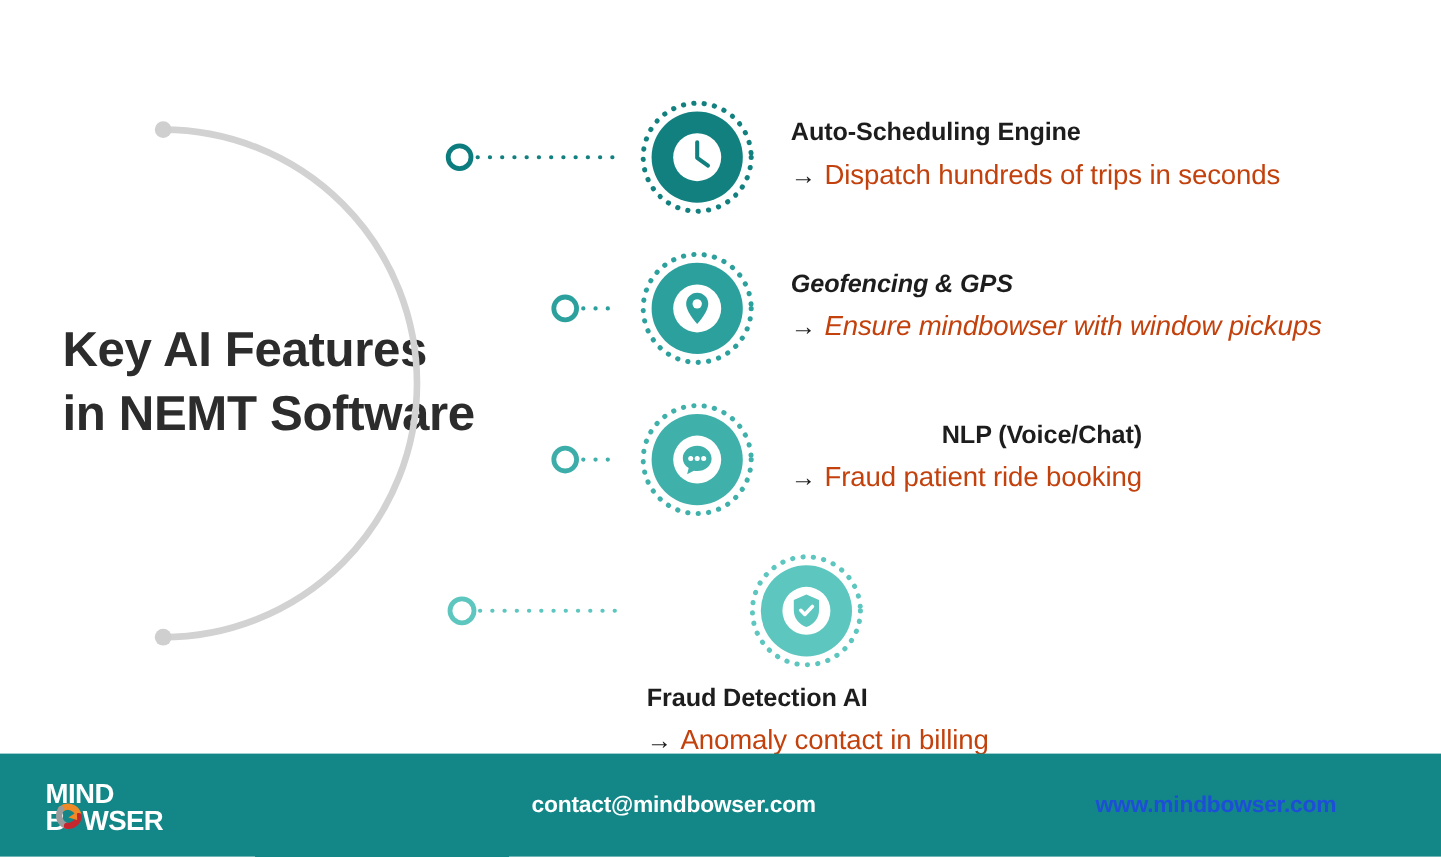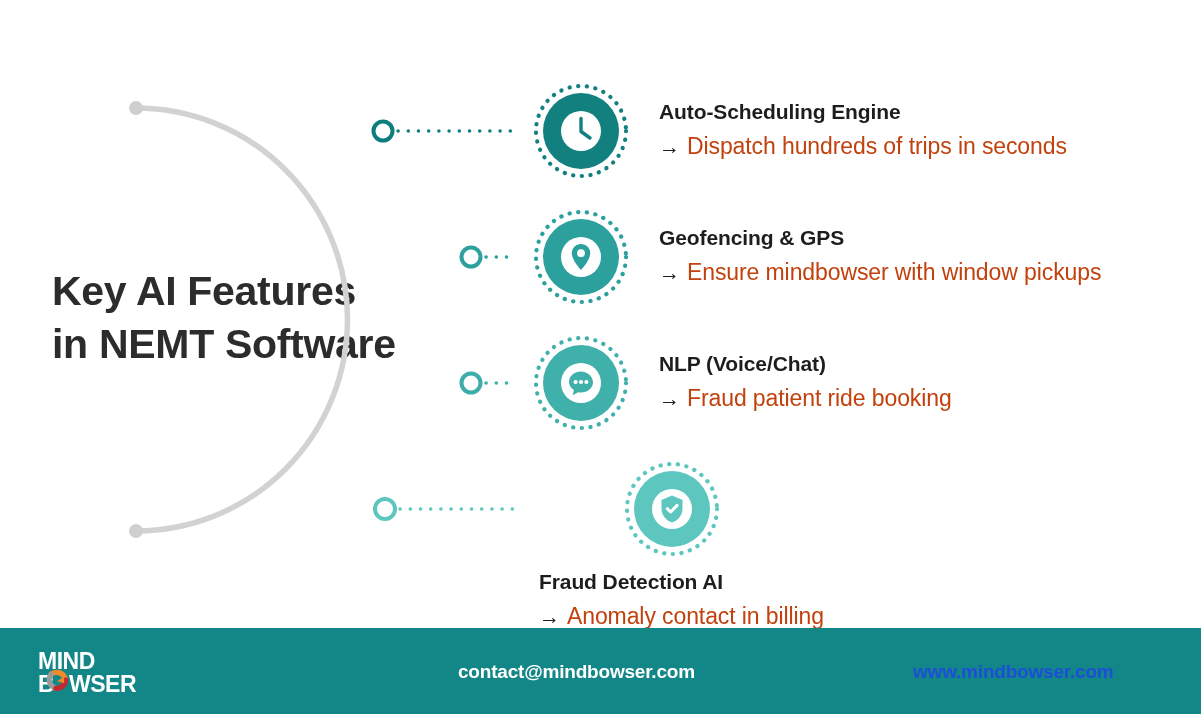--- a/index.html
+++ b/index.html
@@ -17,21 +17,21 @@
     letter-spacing:-0.3px;
   }
   .title .l2{display:block;}
 
   
   .arc-svg{position:absolute;left:0;top:0;width:620px;height:628px;}
 
   
   .features{position:absolute;left:16px;top:0;width:1201px;height:628px;border-radius:24px;}
   .feature{position:absolute;left:505px;height:120px;display:flex;align-items:center;}
-  .f0{top:71px;} .f1{top:197px;} .f2{top:323px;} .f3{top:449px;flex-direction:column;}
+  .f0{top:71px;} .f1{top:197px;font-style:italic;} .f2{top:323px;text-align:right;} .f3{top:449px;flex-direction:column;}
 
   .iconwrap{position:relative;width:120px;height:120px;flex:0 0 120px;}
   .dotring{position:absolute;left:12px;top:12px;width:96px;height:96px;border-radius:50%;}
   .disc{
     position:absolute;left:22px;top:22px;width:76px;height:76px;border-radius:50%;
     display:flex;align-items:center;justify-content:center;
   }
   .disc svg{display:block;}
 
   .ftext{margin-left:18px;padding-bottom:2px;}
@@ -44,21 +44,20 @@
   .fdesc{font-size:23px;color:#c2410c;line-height:30px;letter-spacing:-0.1px;}
 
   
   .footer{
     position:absolute;left:0;top:628px;width:1201px;height:86px;background:#138787;
   }
   .logo{position:absolute;left:38px;top:650px;width:160px;height:46px;}
   .foot-mail{
     position:absolute;left:443px;top:661px;color:#ffffff;font-size:19px;font-weight:700;
     letter-spacing:-0.2px;
-    margin-left:15px;
   }
   .foot-site{
     position:absolute;left:913px;top:661px;color:#1d4ed8;font-size:19px;font-weight:700;
     letter-spacing:-0.2px;
   }
 </style>
 </head>
 <body>
 
 <div class="stage">

